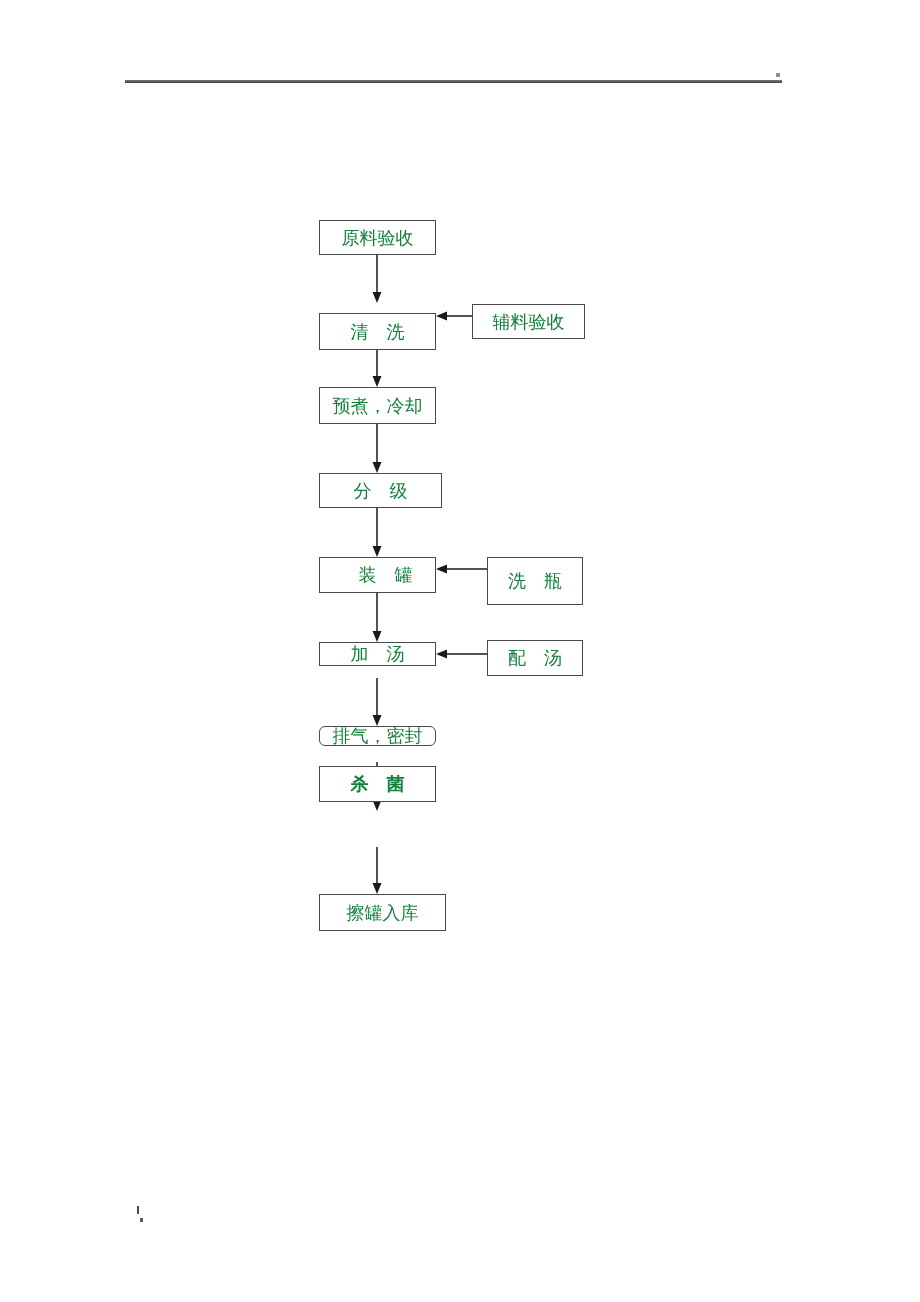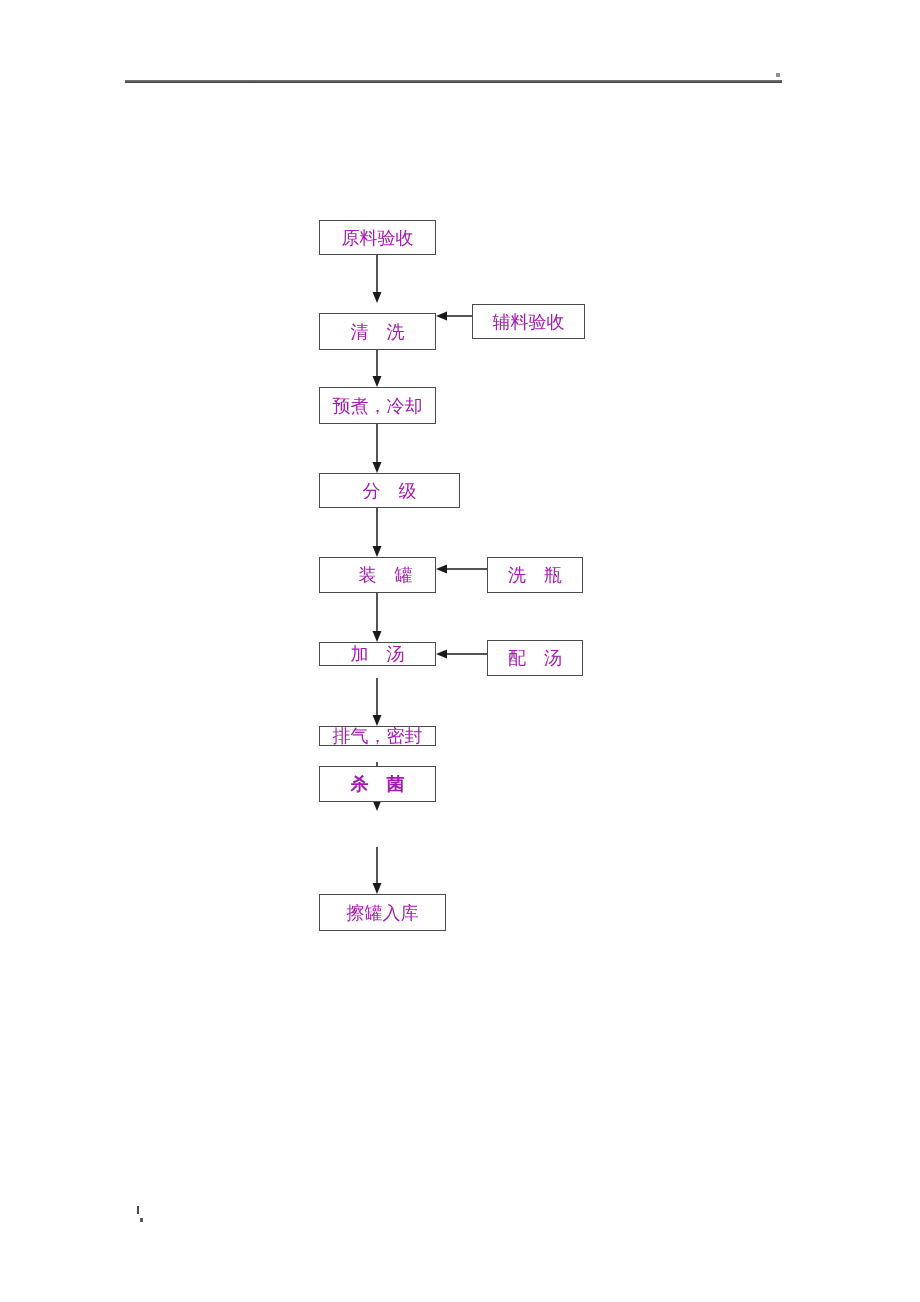--- a/index.html
+++ b/index.html
@@ -46,21 +46,21 @@
   }
   .fc-box {
     position: absolute;
     background: #ffffff;
     border: 1.6px solid #4a4a4a;
     box-sizing: border-box;
     display: flex;
     align-items: center;
     justify-content: center;
     font-size: 18px;
-    color: #a21caf;
+    color: #15803d;
     white-space: pre;
     z-index: 2;
   }
   svg.connectors {
     position: absolute;
     left: 0; top: 0;
     z-index: 1;
   }
   svg.connectors line { stroke: #1a1a1a; stroke-width: 1.5; }
   svg.connectors polygon { fill: #1a1a1a; stroke: none; }
@@ -121,24 +121,24 @@
     </g>
     <g>
       <line x1="487" y1="654" x2="446" y2="654"></line>
         <polygon points="436,654 447,649.5 447,658.5"></polygon>
     </g>
   </svg>
 
   <div class="fc-box" style="left:319px; top:220px; width:117px; height:35px;">原料验收</div>
   <div class="fc-box" style="left:319px; top:313px; width:117px; height:37px;">清　洗</div>
   <div class="fc-box" style="left:319px; top:387px; width:117px; height:37px;">预煮，冷却</div>
-  <div class="fc-box" style="left:319px; top:473px; width:141px; height:35px;">分　级</div>
+  <div class="fc-box" style="left:319px; top:473px; width:123px; height:35px;">分　级</div>
   <div class="fc-box" style="left:319px; top:557px; width:117px; height:36px;padding-left:16px;">装　罐</div>
   <div class="fc-box" style="left:319px; top:642px; width:117px; height:24px;">加　汤</div>
-  <div class="fc-box" style="left:319px; top:726px; width:117px; height:20px;">排气，密封</div>
+  <div class="fc-box" style="left:319px; top:726px; width:117px; height:20px;border-radius:6px;">排气，密封</div>
   <div class="fc-box" style="left:319px; top:766px; width:117px; height:36px;font-weight:bold;">杀　菌</div>
   <div class="fc-box" style="left:319px; top:894px; width:127px; height:37px;">擦罐入库</div>
 
   <div class="fc-box" style="left:472px; top:304px; width:113px; height:35px;">辅料验收</div>
-  <div class="fc-box" style="left:487px; top:557px; width:96px; height:36px;">洗　瓶</div>
+  <div class="fc-box" style="left:487px; top:557px; width:96px; height:48px;">洗　瓶</div>
   <div class="fc-box" style="left:487px; top:640px; width:96px; height:36px;">配　汤</div>
 
 </div>
 
 </body></html>

